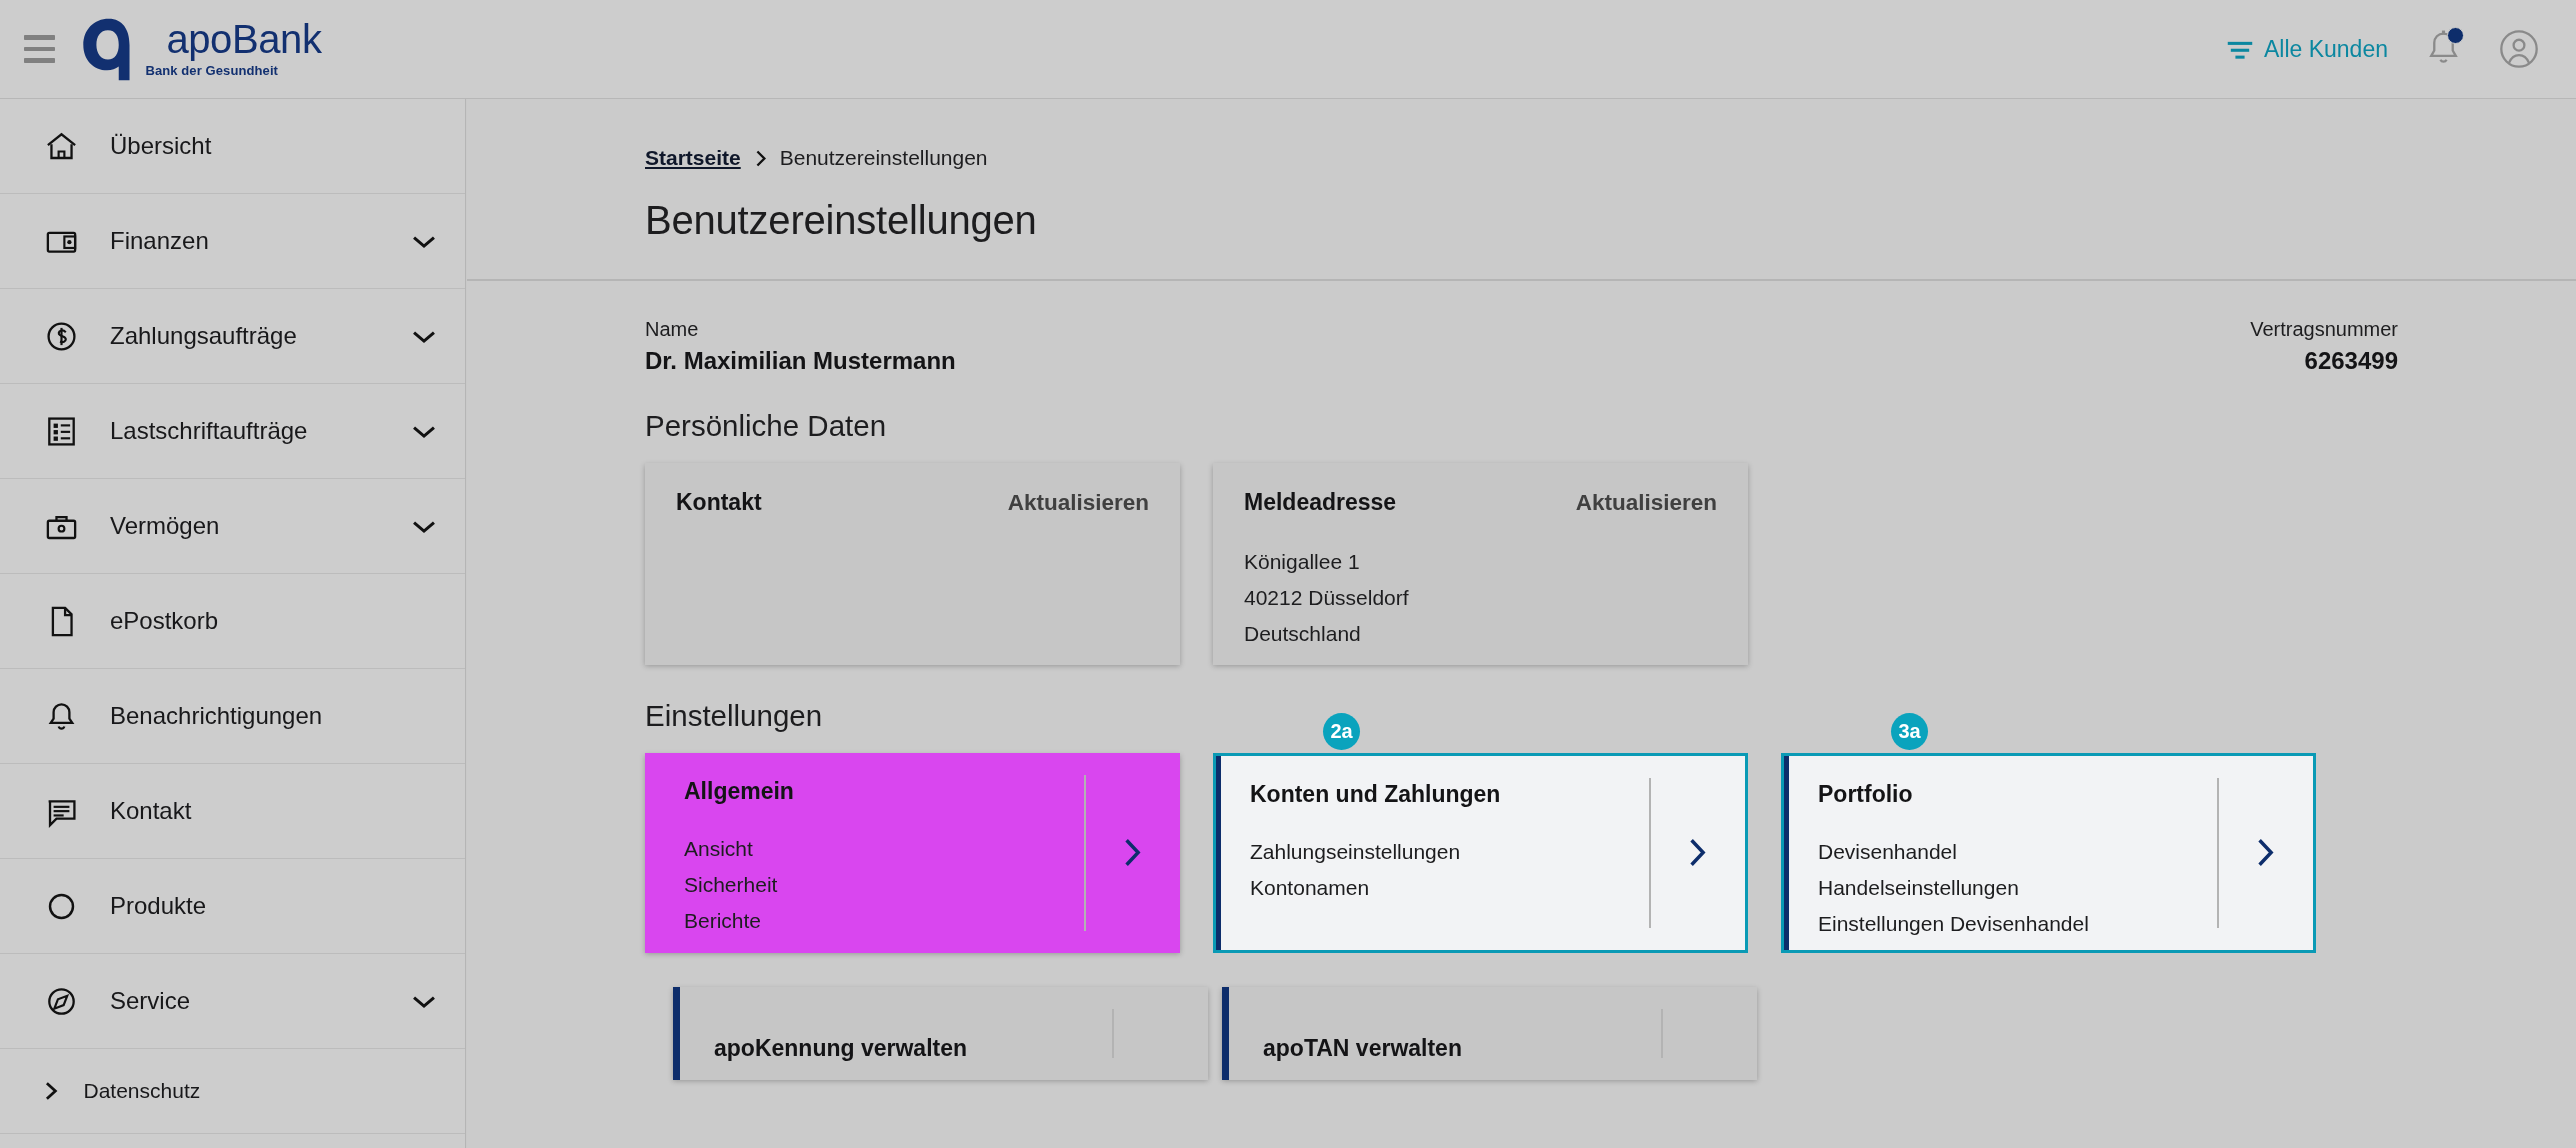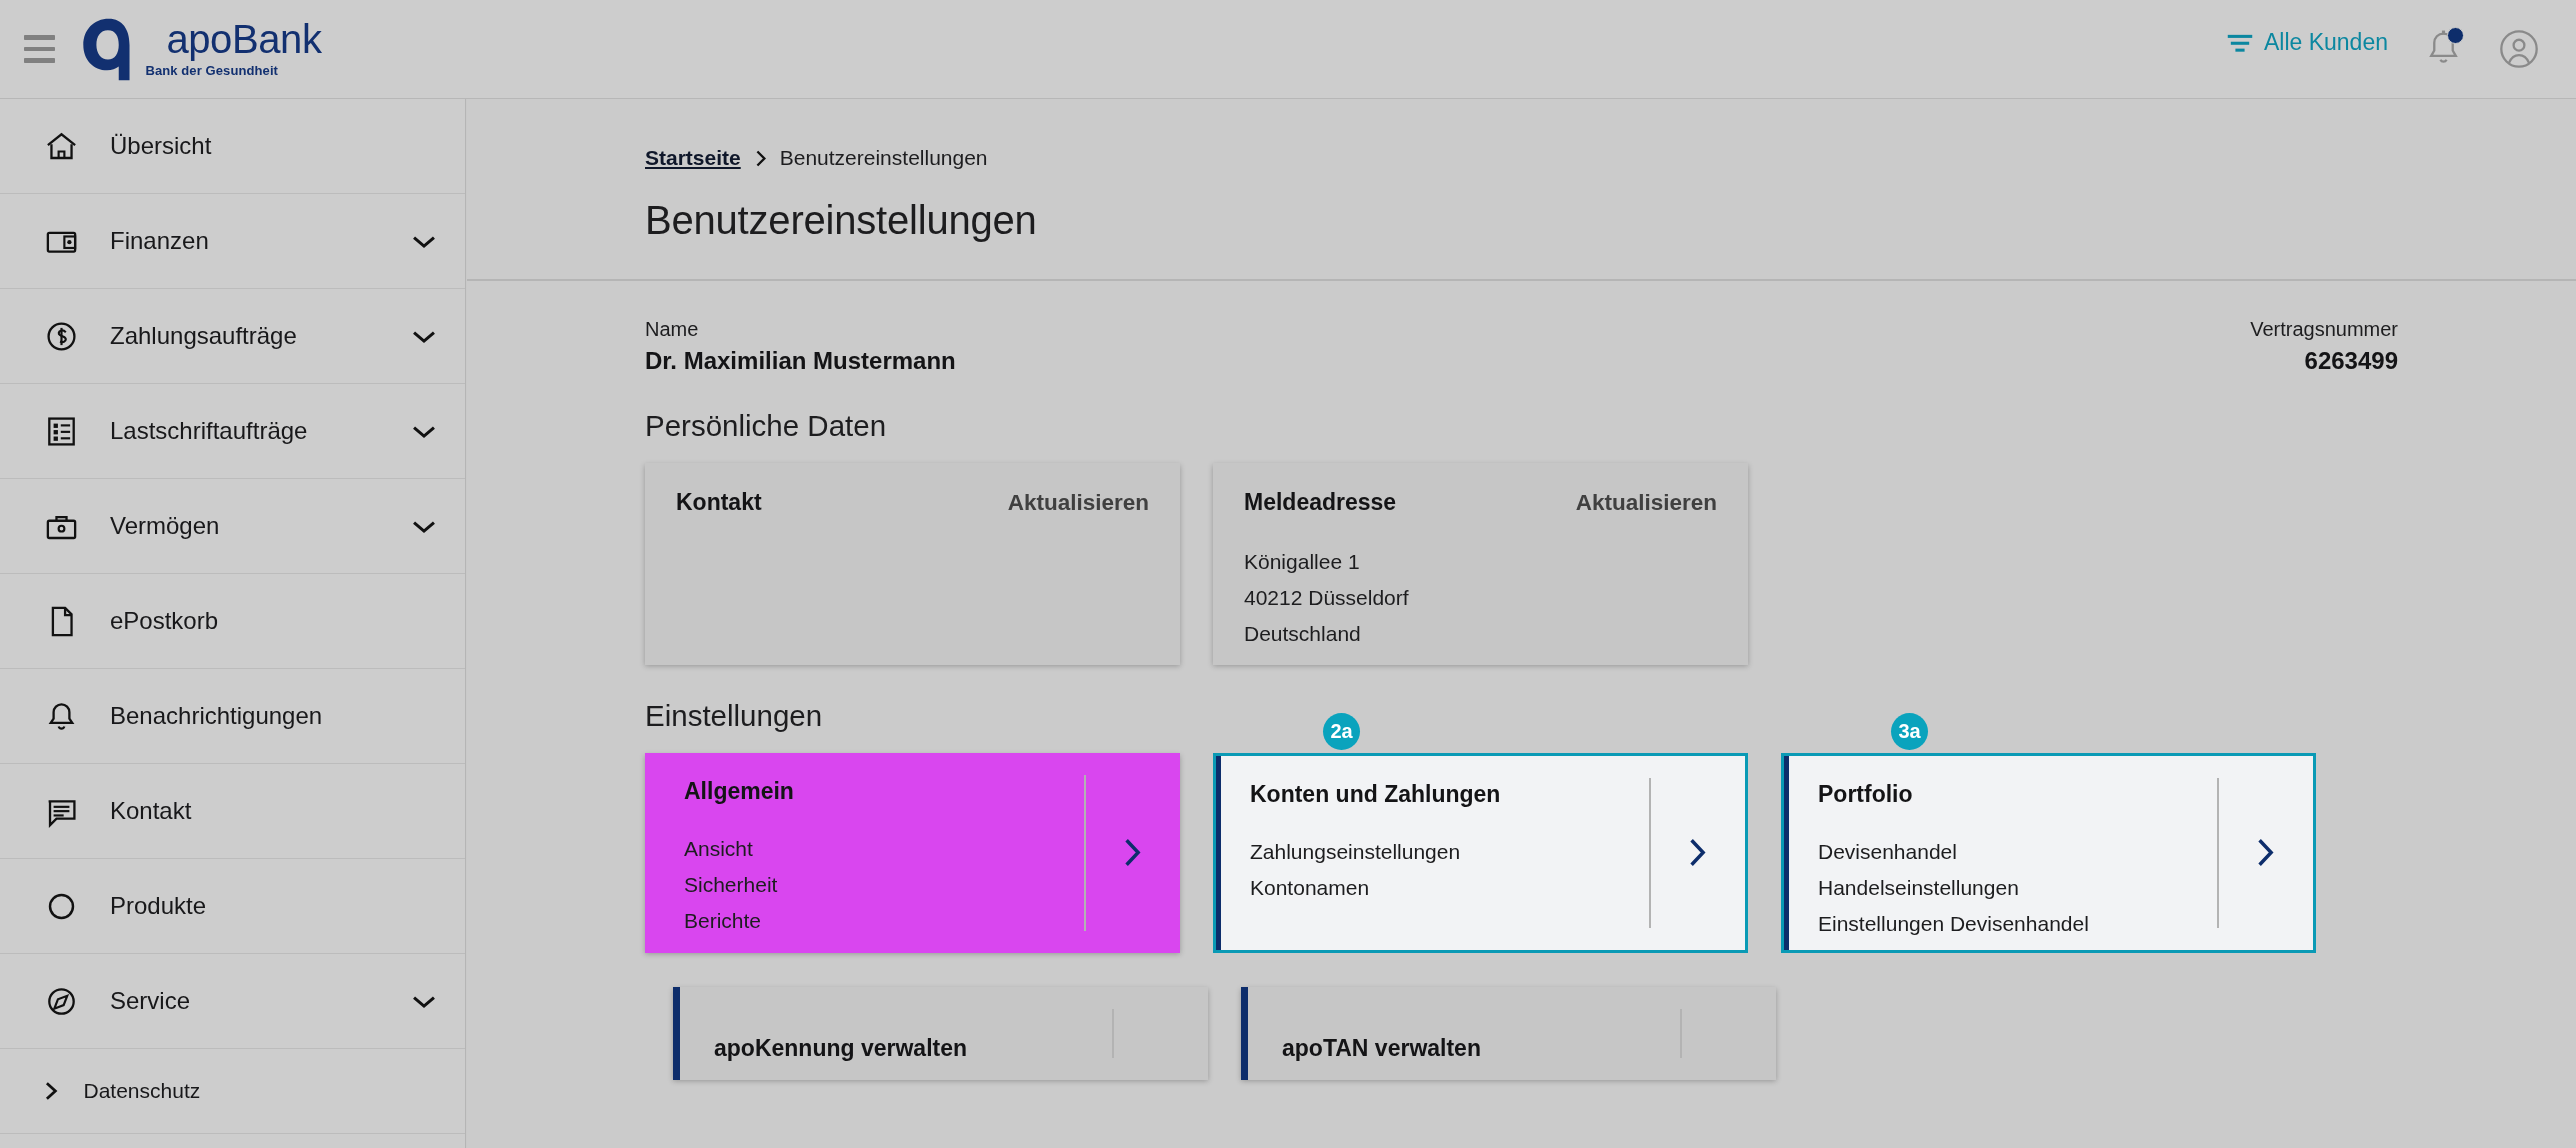--- a/index.html
+++ b/index.html
@@ -34,21 +34,21 @@
   .logo-text-col { margin-left: 7.8px; margin-bottom: 3.1px; }
   .logo-name {
     font-size: 40px; font-weight: 400; color: #123070;
     letter-spacing: -0.4px; line-height: 1; margin-left: 21px;
   }
   .logo-tag {
     font-size: 13px; font-weight: 700; color: #123070;
     margin-top: 4.7px; letter-spacing: 0.1px;
   }
   .topbar-right {
-    margin-left: auto; display: flex; align-items: flex-start; gap: 37px; padding-right: 37px;
+    margin-left: auto; display: flex; align-items: center; gap: 37px; padding-right: 37px;
   }
   .all-customers {
     display: flex; align-items: center; gap: 11px; cursor: pointer;
   }
   .all-customers .lbl { color: #0b87a0; font-size: 23px; }
   .filter-icon { width: 26px; height: 23px; }
   .bell-wrap { position: relative; width: 37px; height: 40px; cursor: pointer; }
   .bell-dot {
     position: absolute; right: -1.6px; top: -1.6px; width: 17px; height: 17px;
     border-radius: 50%; background: #0d2d6b; border: 1.6px solid #cdcdcd;
@@ -159,21 +159,21 @@
   .set-arrow-col {
     width: 96px; display: flex; align-items: center; justify-content: center;
     position: relative; flex: 0 0 96px;
   }
   .set-arrow-col:before {
     content: ""; position: absolute; left: 0; top: 22px; bottom: 22px;
     width: 1.6px; background: #b3b3b3;
   }
   .chev-right { width: 20px; height: 31px; }
 
-  .bottom-grid { display: flex; gap: 33px; margin-top: 34px; padding-left: 28px; }
+  .bottom-grid { display: flex; gap: 14px; margin-top: 34px; padding-left: 28px; }
   .bottom-card {
     width: 535px; height: 93px;
     background: #c6c6c6;
     border-left: 7px solid #0d2d6b;
     box-shadow: 0 2.3px 5.4px rgba(0,0,0,0.26);
     display: flex; cursor: pointer;
   }
   .bottom-card .set-body { padding-top: 48px; }
 </style>
 </head>

